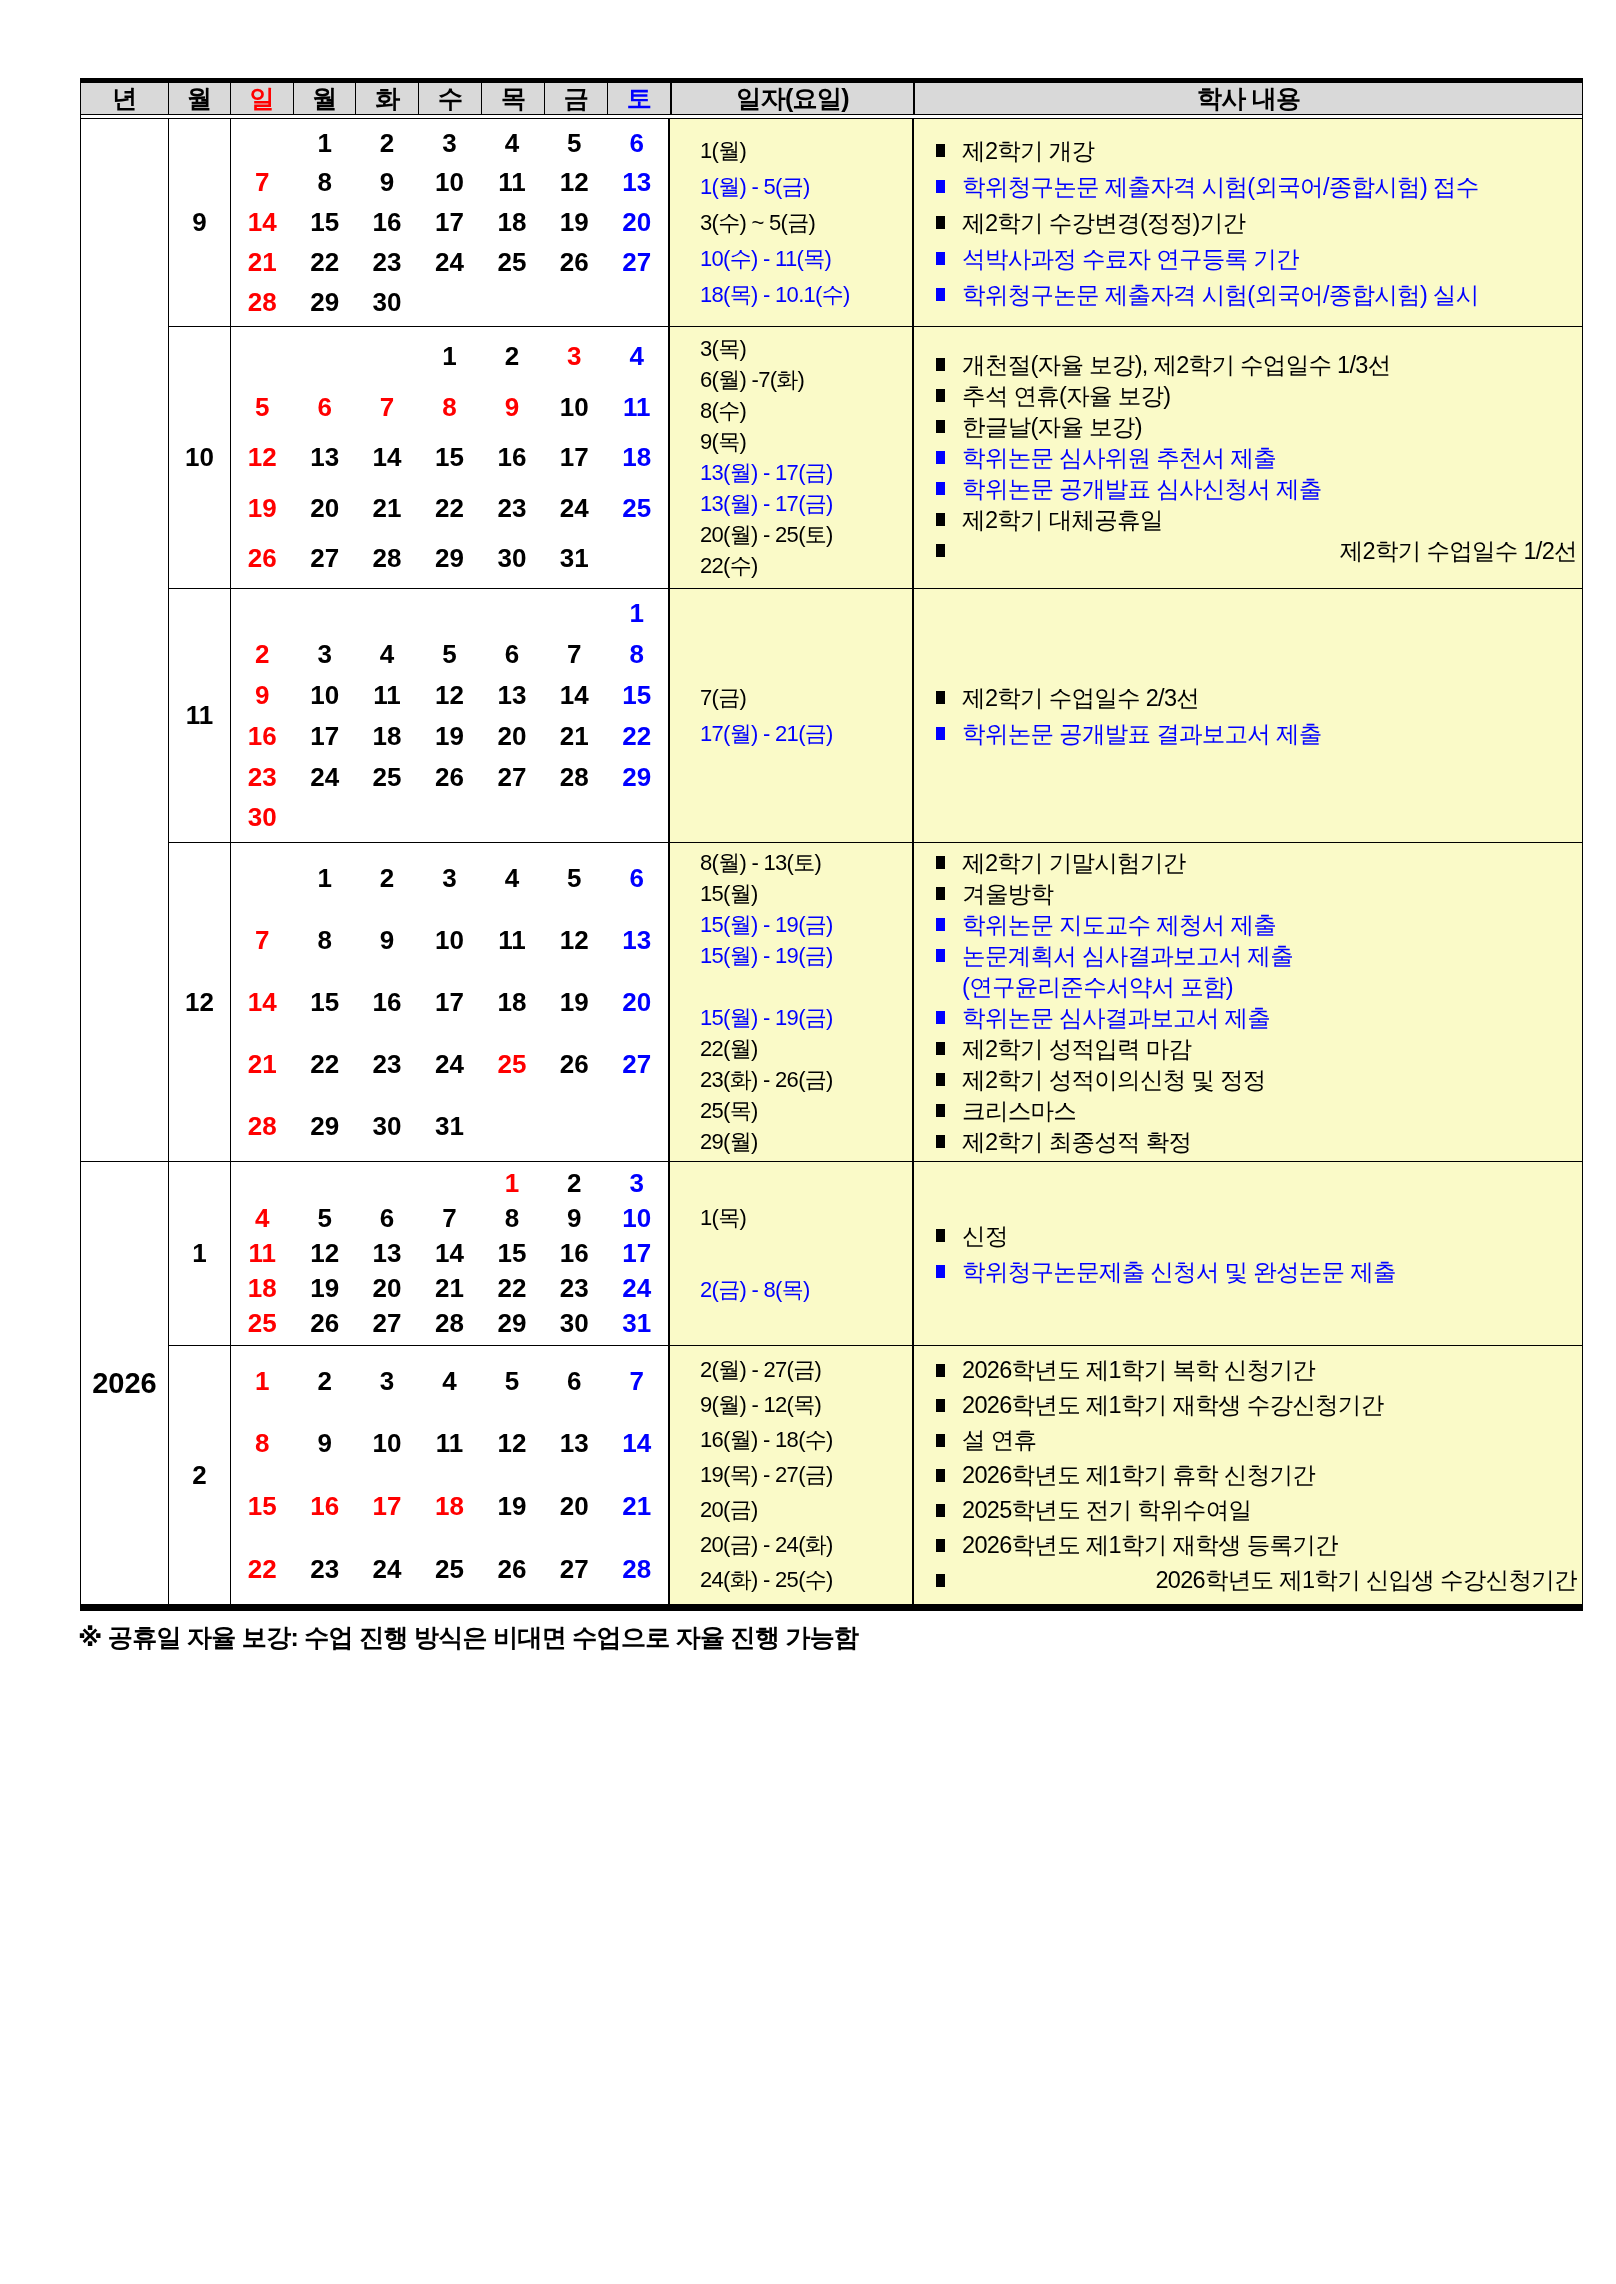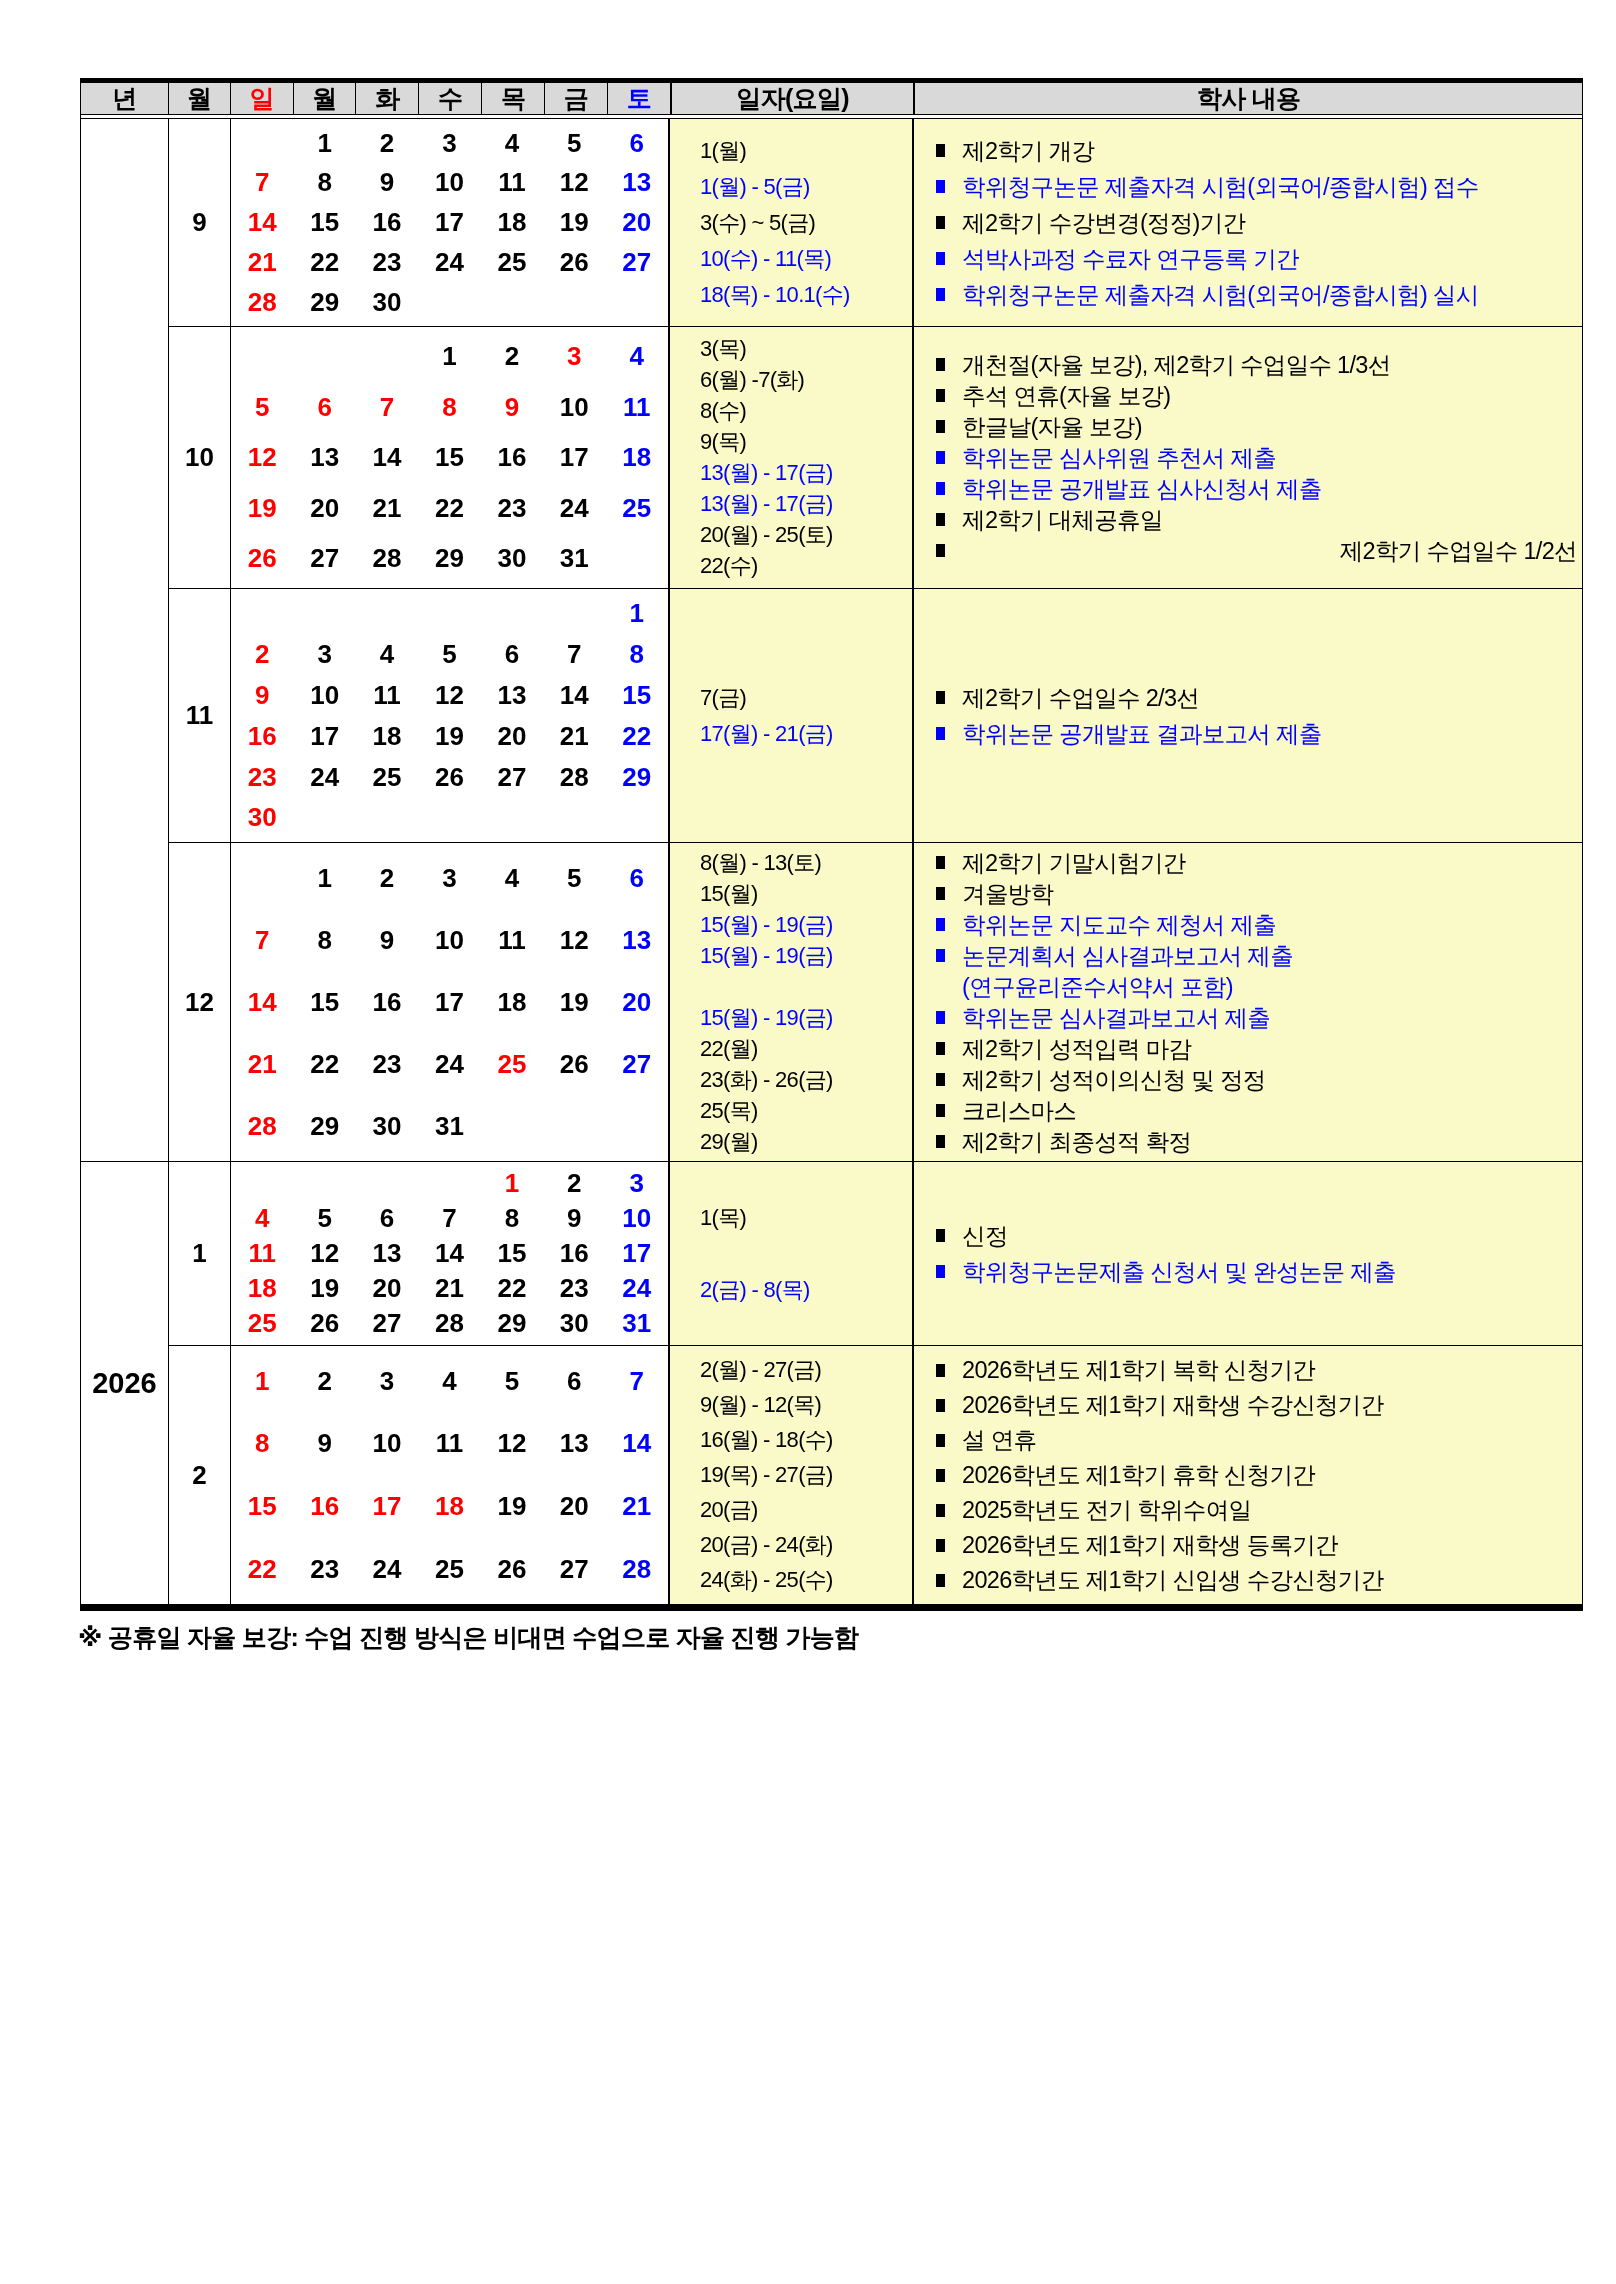--- a/index.html
+++ b/index.html
@@ -545,21 +545,21 @@
             <span>2026학년도 제1학기 휴학 신청기간</span>
           </div>
           <div class="line" style="height: 35px;">
             <span class="bullet"></span>
             <span>2025학년도 전기 학위수여일</span>
           </div>
           <div class="line" style="height: 35px;">
             <span class="bullet"></span>
             <span>2026학년도 제1학기 재학생 등록기간</span>
           </div>
-          <div class="line" style="height: 35px;">
+          <div class="line" style="height: 35px; justify-content: space-between;">
             <span class="bullet"></span>
             <span>2026학년도 제1학기 신입생 수강신청기간</span>
           </div>
         </div>
       </div>
 
   </div>
 
   <div class="footnote">※ 공휴일 자율 보강: 수업 진행 방식은 비대면 수업으로 자율 진행 가능함</div>
 

